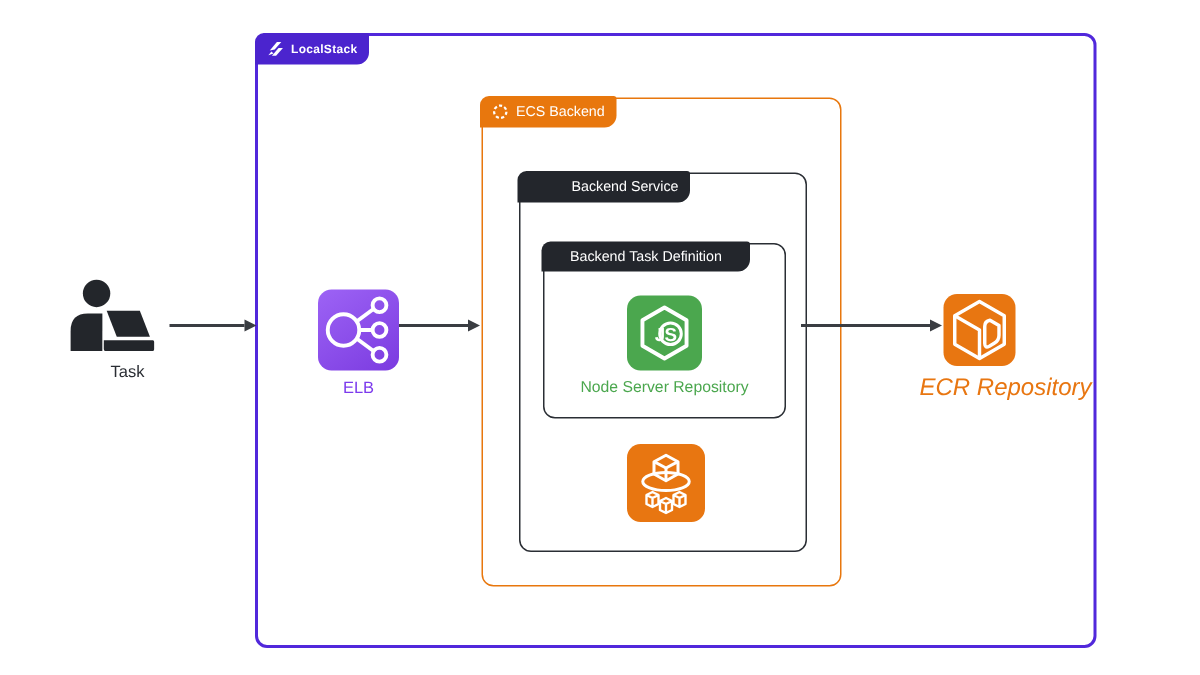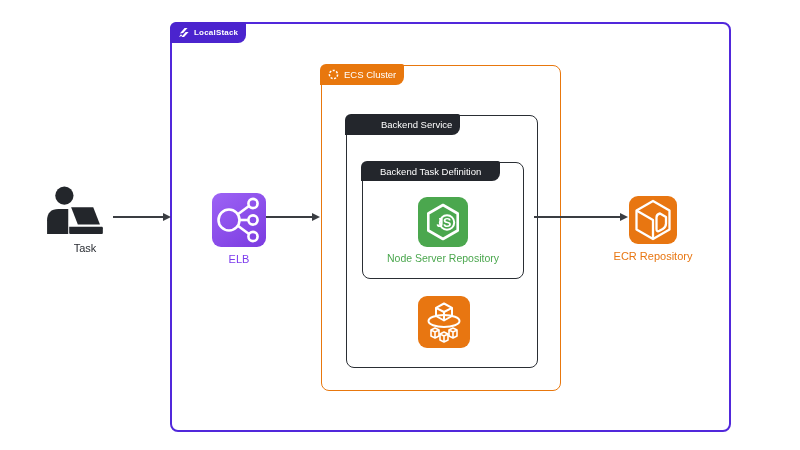--- a/index.html
+++ b/index.html
@@ -25,21 +25,21 @@
   .node-group{position:absolute;width:80px;text-align:center;}
   .icon-sq{border-radius:9px;margin:0 auto;display:flex;align-items:center;justify-content:center;}
   #icon-elb{width:54px;height:54px;background:linear-gradient(145deg,#9d63f5 0%,#7b3be0 100%);}
   #icon-node{width:50px;height:50px;background:#4BA74E;border-radius:9px;
     display:flex;align-items:center;justify-content:center;}
   #icon-ecs-service{width:52px;height:52px;background:#E87611;}
   #icon-ecr{width:48px;height:48px;background:#E87611;}
 
   .node-label{margin-top:6px;font-size:11px;color:#2A2D33;}
   #label-elb{color:#7C3AED;}
-  #label-ecr{color:#E87611;font-size:11px;white-space:nowrap;}
+  #label-ecr{color:#E87611;font-size:16px;white-space:nowrap;font-style:italic;}
   #label-node{
     position:absolute;left:0;top:89px;width:100%;text-align:center;
     font-size:10.5px;color:#4BA74E;white-space:nowrap;
   }
   #node-icon-wrap{position:absolute;left:55px;top:34px;}
   #ecs-service-wrap{position:absolute;left:71px;top:180px;}
 
   .arrow{position:absolute;height:2px;background:#3A3D42;z-index:10;}
   .arrow::after{
     content:"";position:absolute;right:-8px;top:-3px;width:0;height:0;
@@ -77,21 +77,21 @@
         <path fill="#ffffff" d="M1,10.8 L3.2,8 L4.8,9.4 Z"></path>
       </svg>
       <span>LocalStack</span>
     </div>
 
     <div class="gbox" id="box-ecs">
       <div class="tab" id="tab-ecs">
         <svg width="11" height="11" viewBox="0 0 11 11">
           <circle cx="5.5" cy="5.5" r="4.1" fill="none" stroke="#ffffff" stroke-width="1.5" stroke-dasharray="2.1 1.5"></circle>
         </svg>
-        <span>ECS Cluster</span>
+        <span>ECS Backend</span>
       </div>
 
       <div class="gbox" id="box-backend">
         <div class="tab" id="tab-backend">
           <span>Backend Service</span>
         </div>
 
         <div class="gbox" id="box-taskdef">
           <div class="tab" id="tab-taskdef">
             <span>Backend Task Definition</span>

